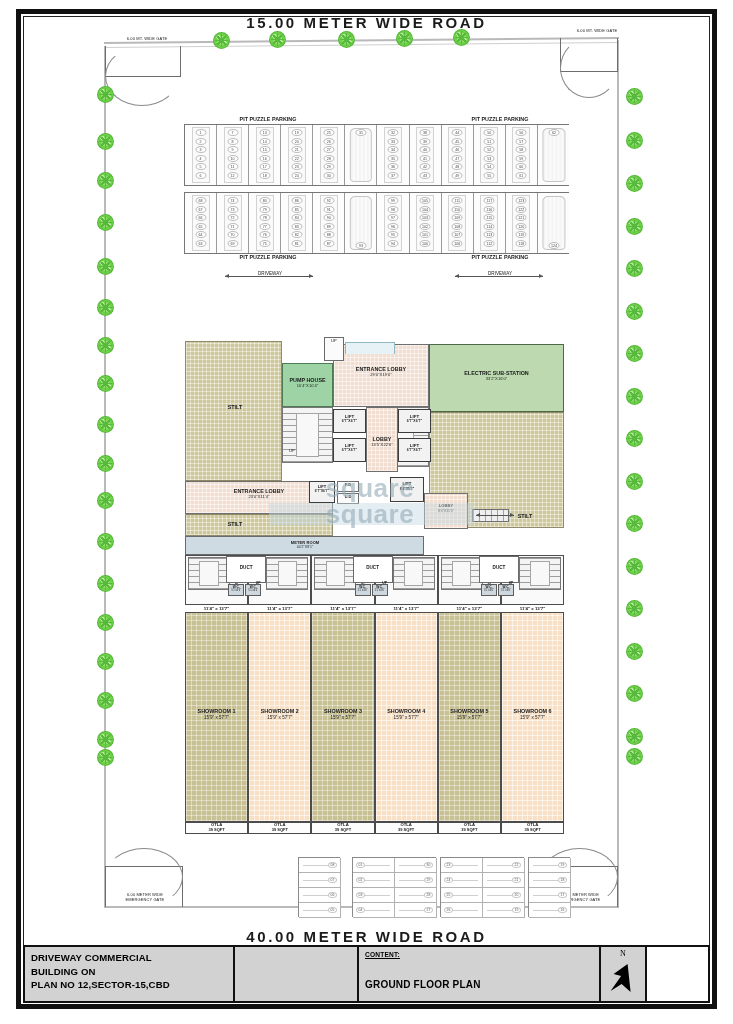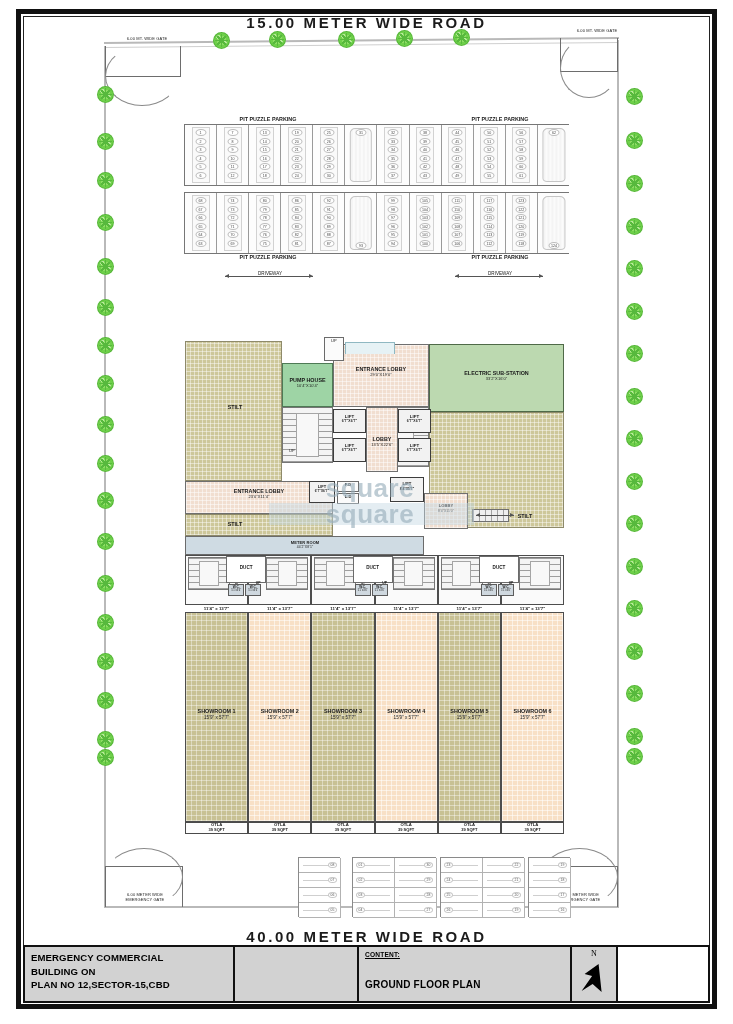--- a/index.html
+++ b/index.html
@@ -270,21 +270,21 @@
   }
   .tb-cell {
     border-right: 2px solid #111;
     background: #d2d2d2;
     position: relative;
     padding: 4px 6px;
   }
   .tb-cell:last-child { border-right: none; }
   #tb-main   { width: 210px; }
   #tb-blank  { width: 124px; }
-  #tb-content{ width: 213px; }
+  #tb-content{ width: 242px; }
   #tb-north  { width: 46px; }
   #tb-empty  { flex: 1; background: #ffffff; }
 
   .tb-title-line {
     font-size: 9.6px; font-weight: bold; color: #000;
     line-height: 13.5px; letter-spacing: .1px;
   }
   .tb-content-hdr {
     font-size: 6.6px; font-weight: bold; color:#000;
     text-decoration: underline; letter-spacing: .2px;
@@ -902,21 +902,21 @@
     </div>
 
   <div class="wm-bar"></div>
   <div class="wm">
     <div class="wm1">square</div>
     <div class="wm2">square</div>
   </div>
 
   <div id="titleblock">
     <div class="tb-cell" id="tb-main">
-      <div class="tb-title-line">EMERGENCY COMMERCIAL</div>
+      <div class="tb-title-line">DRIVEWAY COMMERCIAL</div>
       <div class="tb-title-line">BUILDING ON</div>
       <div class="tb-title-line">PLAN NO 12,SECTOR-15,CBD</div>
     </div>
     <div class="tb-cell" id="tb-blank"></div>
     <div class="tb-cell" id="tb-content">
       <div class="tb-content-hdr">CONTENT:</div>
       <div class="tb-content-val">GROUND FLOOR PLAN</div>
     </div>
     <div class="tb-cell" id="tb-north">
       <div class="north-n">N</div>

